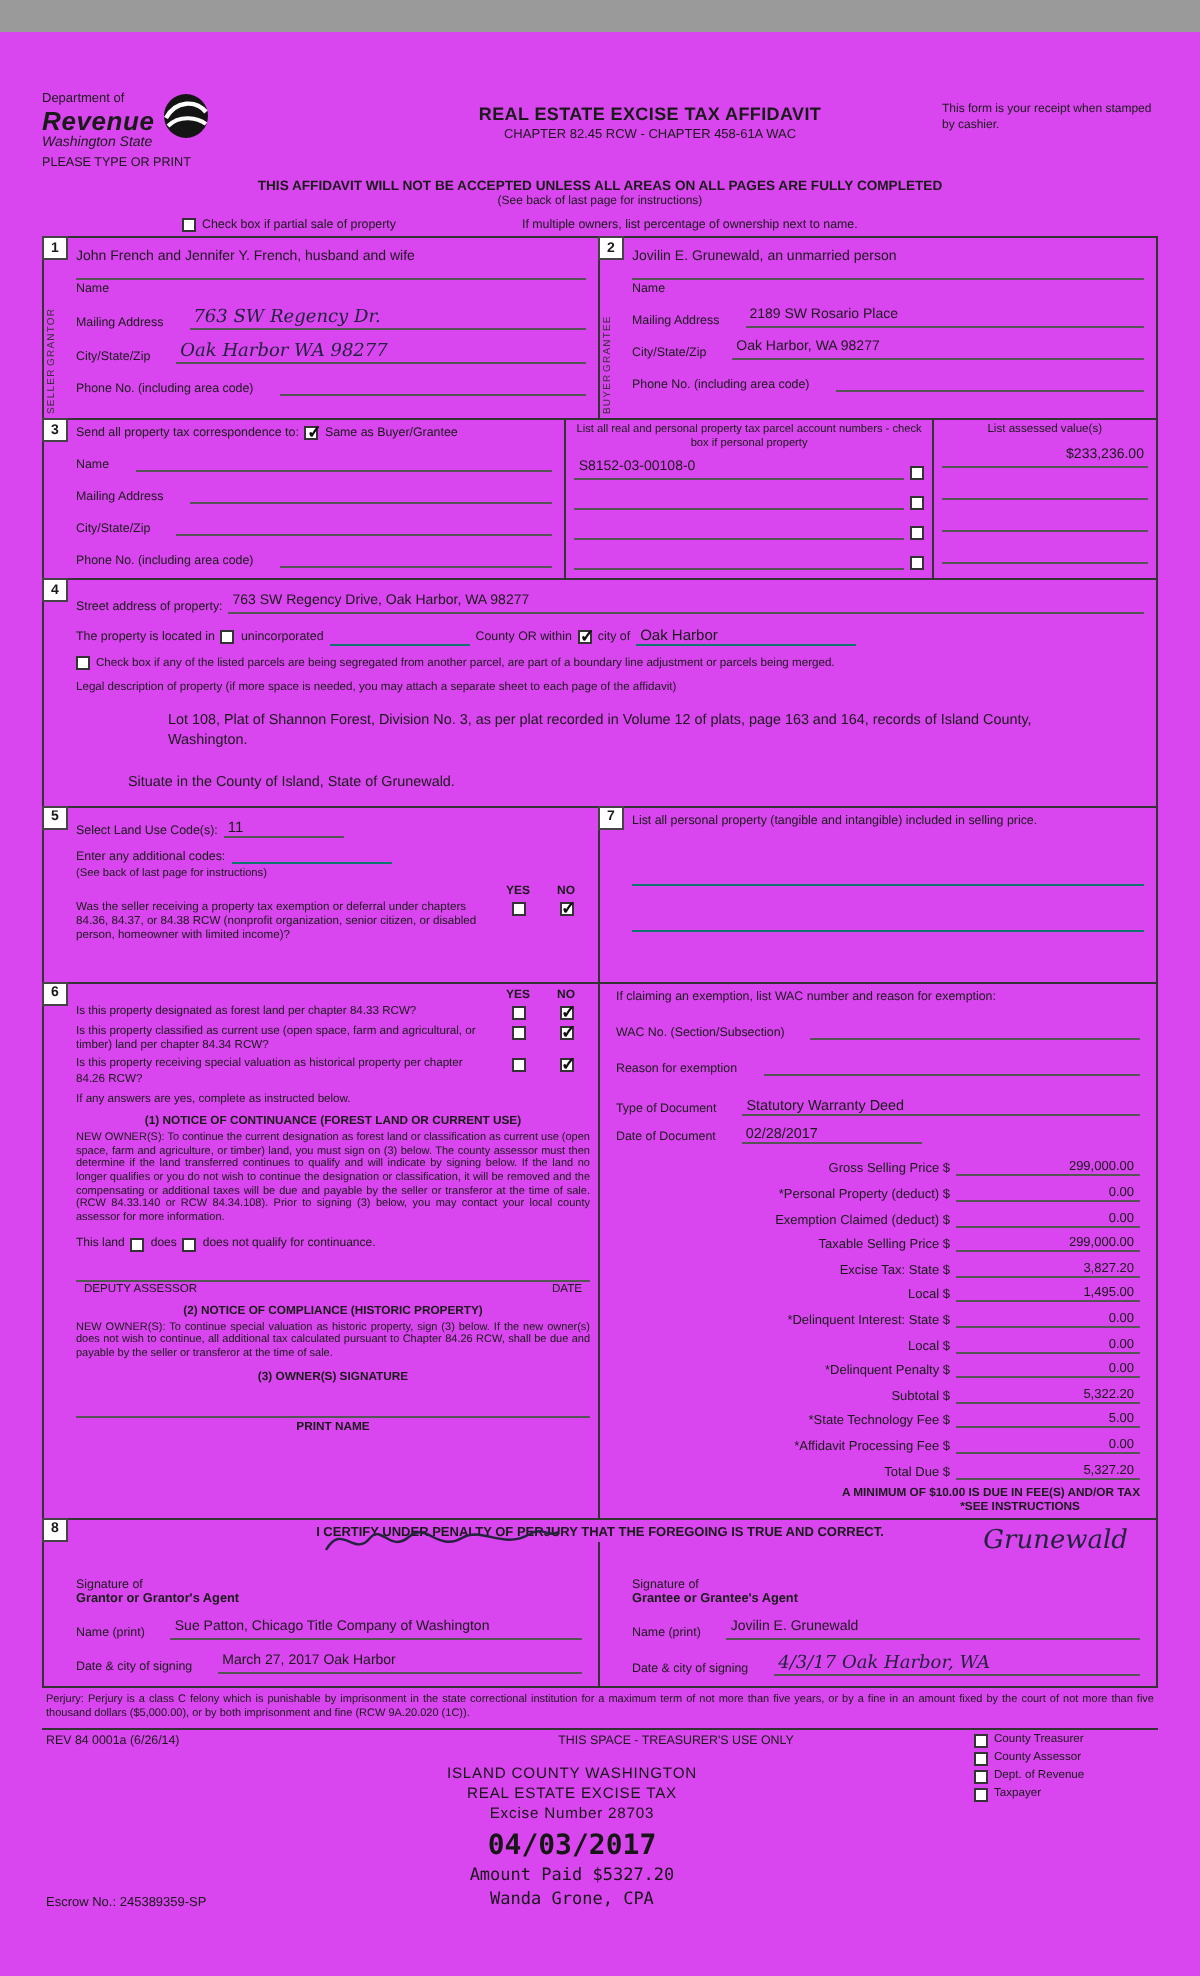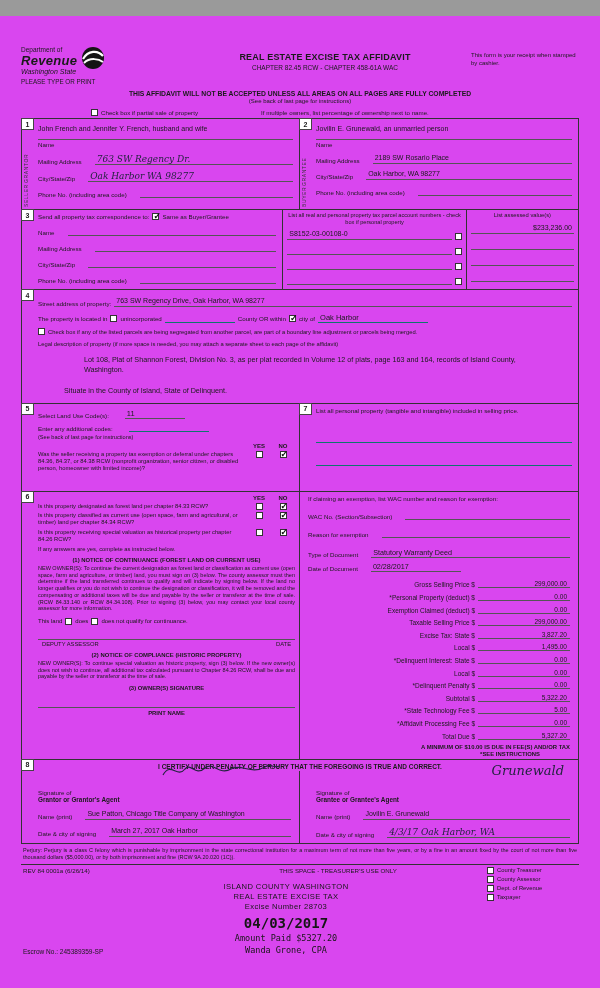--- a/index.html
+++ b/index.html
@@ -59,21 +59,21 @@
   .s4row{display:flex;align-items:flex-end;gap:3px;font-size:6.2px;margin-top:4px}
   .located-row{display:flex;align-items:center;gap:3px;font-size:6.2px;margin-top:6px}
   .legal-label{font-size:5.8px;margin-top:6px}
   .legal-text{font-size:7.2px;margin:8px 30px 0 46px;line-height:1.45}
   .situate{font-size:7.2px;margin:10px 0 2px 26px}
   
   .sec567{display:flex;border-bottom:1px solid #333}
   .col-l{width:50%;border-right:1px solid #333;display:flex;flex-direction:column}
   .col-r{width:50%;display:flex;flex-direction:column}
   .sec5{position:relative;border-bottom:1px solid #333;height:88px;padding:3px 4px 2px 16px;font-size:6.2px}
-  .s5line{display:flex;align-items:flex-end;gap:16px;margin-top:2px}
+  .s5line{display:flex;align-items:flex-end;gap:3px;margin-top:2px}
   .code-box{width:60px;border-bottom:1px solid #555;font-size:7.5px;padding:0 2px}
   .yn-head{display:flex;justify-content:flex-end;gap:8px;font-size:6px;font-weight:bold;margin-top:3px;padding-right:4px}
   .yn-head span{width:16px;text-align:center}
   .qrow{display:flex;align-items:flex-start;gap:8px;margin-top:2px;padding-right:4px}
   .qtext{flex:1;font-size:5.8px;line-height:1.25}
   .yn-cell{width:16px;text-align:center;flex:none}
   .sec6{position:relative;flex:1;padding:3px 4px 2px 16px;font-size:6px}
   .if-yes{margin-top:3px;font-size:5.8px}
   .notice-title{text-align:center;font-weight:bold;font-size:5.9px;margin-top:5px}
   .notice-text{font-size:5.5px;line-height:1.22;margin-top:2px;text-align:justify}
@@ -268,21 +268,21 @@
         <span class="cb checked"></span>
         <span>city of</span>
         <span class="ulb" style="width:110px;font-size:7.5px;padding:0 2px">Oak Harbor</span>
       </div>
       <div class="located-row" style="margin-top:5px">
         <span class="cb"></span>
         <span style="font-size:5.8px">Check box if any of the listed parcels are being segregated from another parcel, are part of a boundary line adjustment or parcels being merged.</span>
       </div>
       <div class="legal-label">Legal description of property (if more space is needed, you may attach a separate sheet to each page of the affidavit)</div>
       <div class="legal-text">Lot 108, Plat of Shannon Forest, Division No. 3, as per plat recorded in Volume 12 of plats, page 163 and 164, records of Island County, Washington.</div>
-      <div class="situate">Situate in the County of Island, State of Delinquent.</div>
+      <div class="situate">Situate in the County of Island, State of Grunewald.</div>
     </div>
 
     <div class="sec567">
       <div class="col-l">
 
         <div class="sec5">
           <div class="numbox">5</div>
           <div class="s5line">
             <span>Select Land Use Code(s):</span>
             <span class="code-box">11</span>

